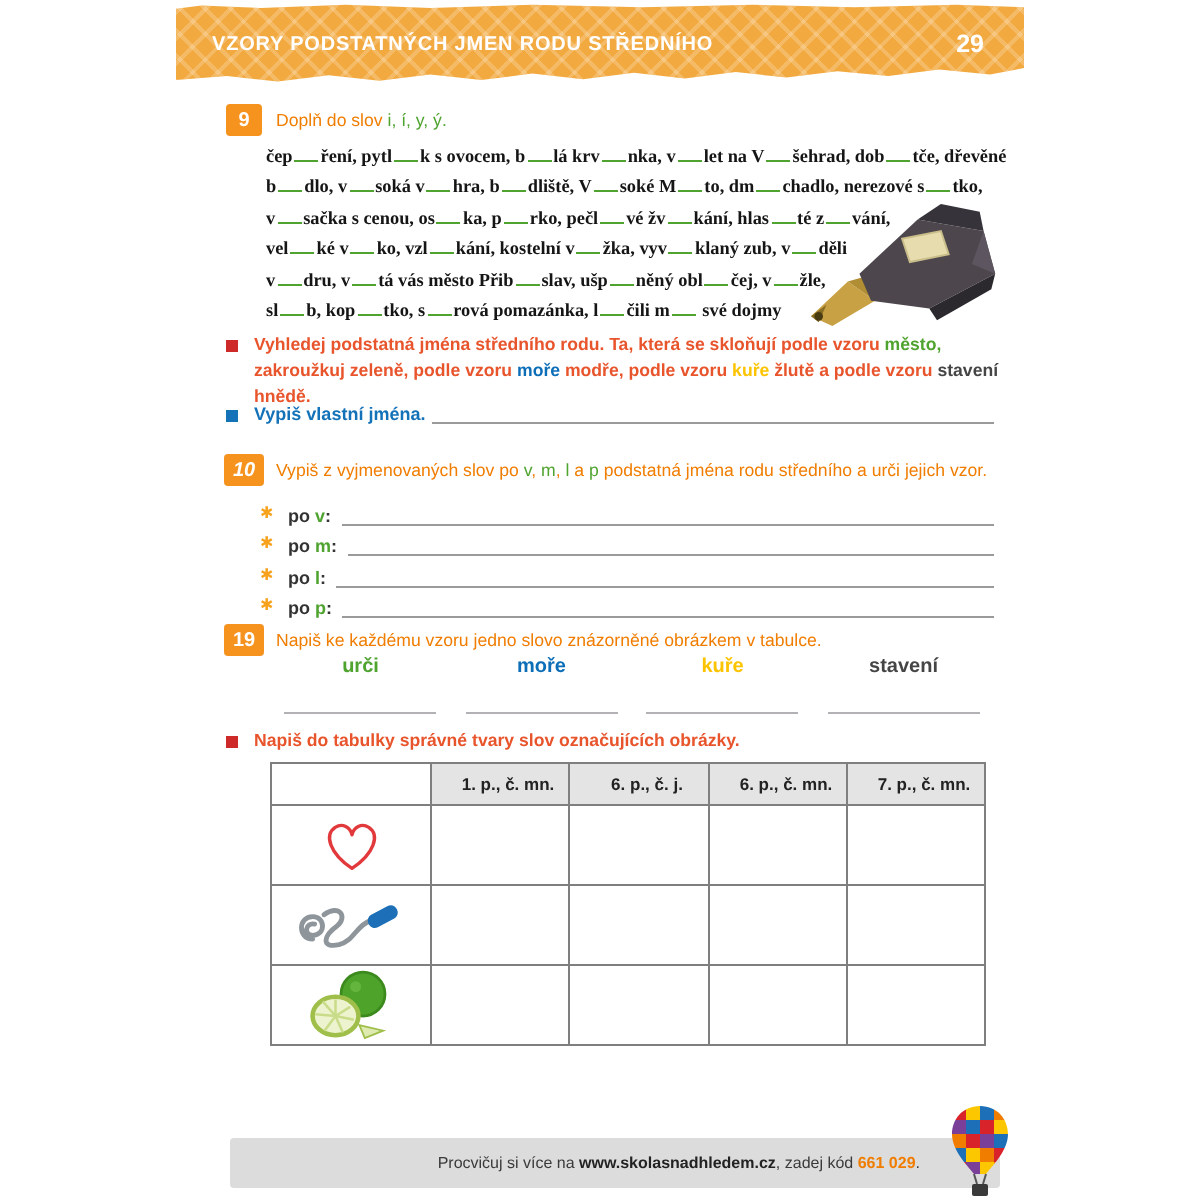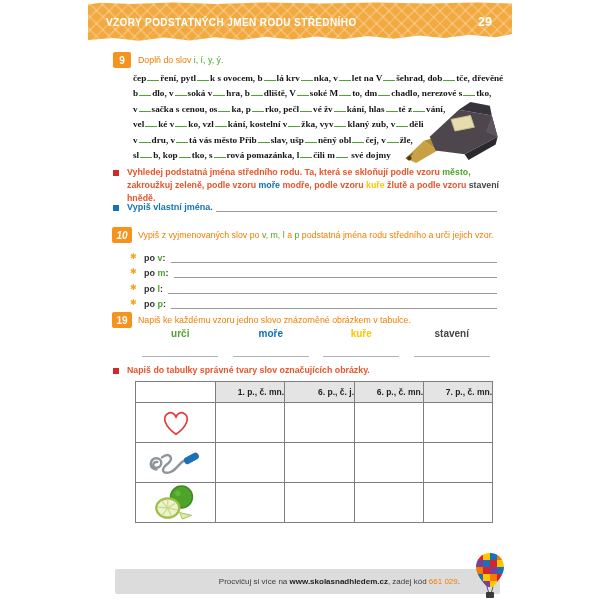--- a/index.html
+++ b/index.html
@@ -56,35 +56,35 @@
   #ex11-words{top:328px;} #ex11-lines{top:342px;}
   .wcol{flex:1;display:flex;justify-content:center;}
   .pword{font-size:10px;font-weight:bold;}
   .shortline{width:76px;border-bottom:1.5px solid #b3b1b6;height:14px;}
 
   
   table.decl{position:absolute;left:135px;top:381px;width:357px;border-collapse:collapse;
              table-layout:fixed;}
   table.decl th,table.decl td{border:1px solid #7f7f7f;padding:0;}
   table.decl th{background:#e4e4e4;font-size:8.5px;font-weight:bold;color:#222;
-                text-align:right;padding:4px 0 4px 8px;height:12px;}
+                text-align:center;padding:4px 0 4px 8px;height:12px;}
   table.decl th.first{background:#fff;}
   table.decl td{height:39px;vertical-align:middle;}
   .imgcell{text-align:center;}
   .imgcell svg{vertical-align:middle;}
   .handwr{font-family:"DejaVu Sans",sans-serif;font-style:italic;font-size:11px;color:#1f7ac4;
           padding-left:8px;}
   td[data-name="answer-cell-filled"]{vertical-align:middle;}
 
   
   .footer{position:absolute;left:115px;top:569px;width:385px;height:25px;background:#dcdcdc;
           border-radius:2px;display:flex;align-items:center;justify-content:flex-end;}
   .ftext{font-size:8px;color:#3a3a3a;margin-right:40px;white-space:nowrap;}
   .ftext b{color:#222;}
-  .fcode{color:#f07d00;font-weight:normal;}
+  .fcode{color:#f07d00;font-weight:bold;}
   .balloon{position:absolute;left:472px;top:552px;width:36px;height:48px;}
 </style>
 </head>
 <body>
 
 <div id="page" data-name="worksheet-page">
 
   <div class="hdr" data-name="page-header">
     <span class="hdr-title" data-name="page-title">VZORY PODSTATNÝCH JMEN RODU STŘEDNÍHO</span>
     <span class="hdr-num" data-name="page-number">29</span>

